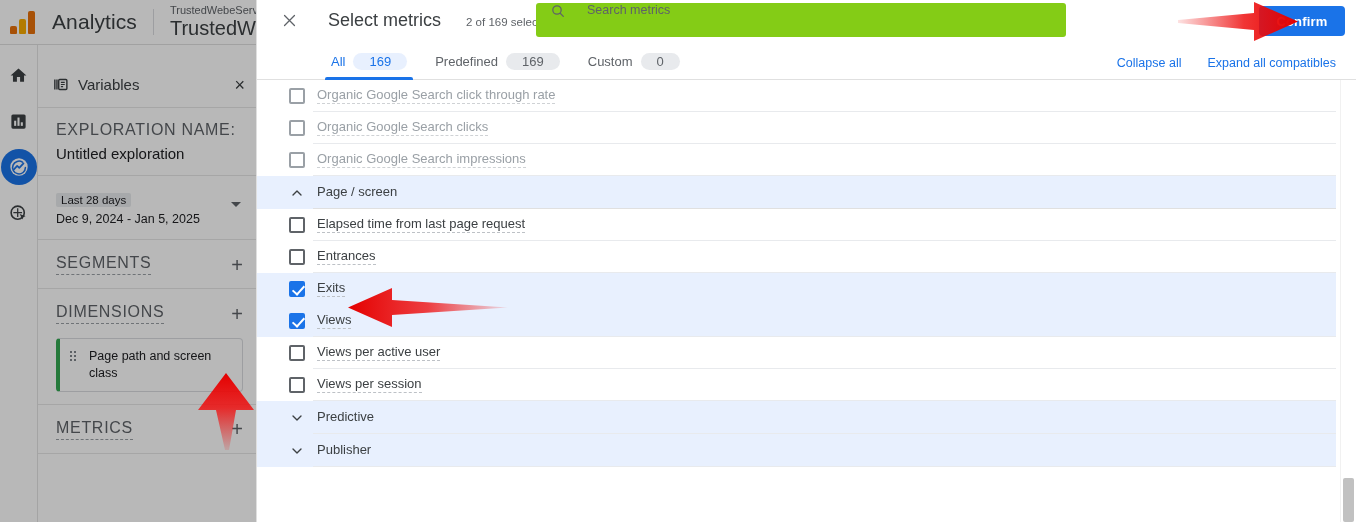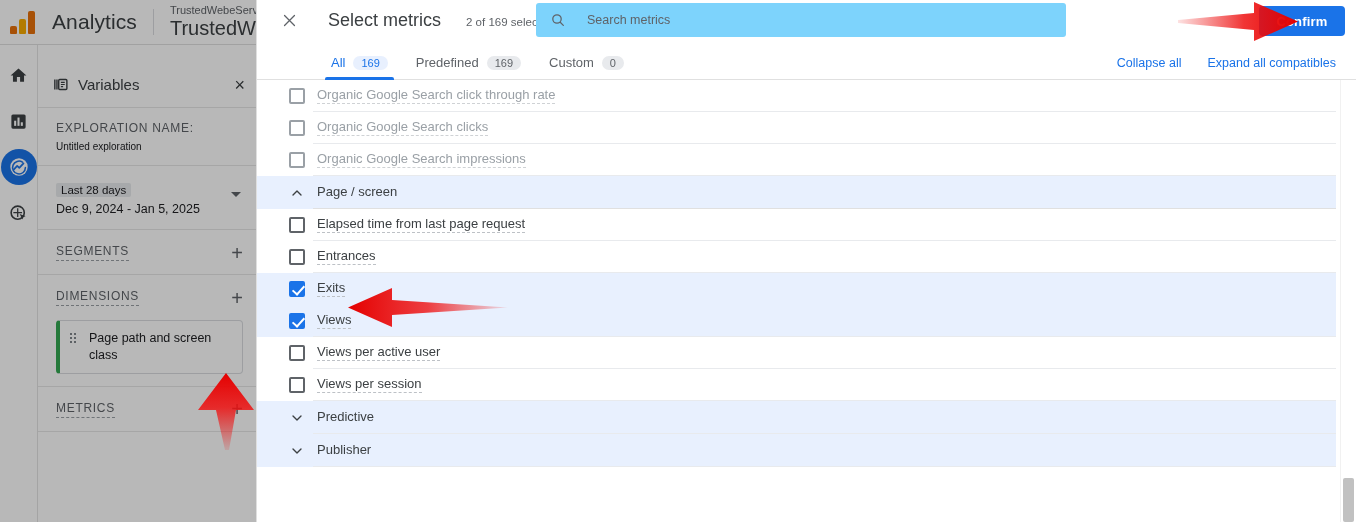--- a/index.html
+++ b/index.html
@@ -48,22 +48,22 @@
   .ga-varpanel {
     position:absolute; left:38px; top:62px; width:220px; height:477px;
     background:#ffffff; border-right:1px solid #e4e4e4;
   }
   .varpanel-head {
     height:46px; display:flex; align-items:center; padding:0 12px 0 14px;
     border-bottom:1px solid #e6e6e6;
   }
   .varpanel-head .vp-title { font-size:15px; color:#3c4043; margin-left:9px; flex:1; }
   .vp-section { border-bottom:1px solid #e6e6e6; padding:13px 16px 13px 18px; }
-  .vp-label-sm { font-size:12px; letter-spacing:.7px; color:#5f6368; text-transform:uppercase; }
-  .vp-value { font-size:10px; color:#202124; margin-top:6px; }
+  .vp-label-sm { font-size:16px; letter-spacing:.7px; color:#5f6368; text-transform:uppercase; }
+  .vp-value { font-size:15px; color:#202124; margin-top:6px; }
   .vp-daterow { padding:14px 16px 13px 18px; border-bottom:1px solid #e6e6e6; position:relative; }
   .vp-chip { display:inline-block; font-size:11.5px; color:#202124; background:#e8eaed; padding:1px 5px; border-radius:2px; }
   .vp-daterange { font-size:12.5px; color:#202124; margin-top:4px; }
   .vp-caret { position:absolute; right:16px; top:26px; width:0;height:0;
     border-left:5px solid transparent; border-right:5px solid transparent; border-top:5px solid #5f6368; }
   .vp-headrow {
     display:flex; align-items:center; justify-content:space-between;
     padding:14px 14px 13px 18px; border-bottom:1px solid #e6e6e6;
   }
   .vp-dashed { border-bottom:1px dashed #9aa0a6; padding-bottom:2px; }
@@ -93,21 +93,21 @@
   .modal-topbar { height:41px; display:flex; align-items:center; flex:0 0 auto; position:relative; }
   .modal-close {
     width:34px; height:34px; margin-left:15px; display:flex; align-items:center; justify-content:center;
     border-radius:50%; color:#5f6368;
   }
   .modal-heading { display:flex; align-items:baseline; margin-left:22px;gap:16px; }
   .modal-heading .mh-title { font-size:18px; color:#3c4043; }
   .modal-heading .mh-count { font-size:11.5px; color:#5f6368; margin-left:9px; }
   .modal-search {
     position:absolute; left:279px; top:3px; width:530px; height:34px;
-    background:#7dd3fc; border-radius:3px; display:flex; align-items:center; padding-left:14px;
+    background:#84cc16; border-radius:3px; display:flex; align-items:flex-start; padding-left:14px;
   }
   .modal-search .ms-ph { font-size:12.5px; color:#5f6368; margin-left:21px; }
   .confirm-btn {
     position:absolute; right:11px; top:6px; height:30px; min-width:86px;
     background:#1a73e8; color:#fff; border-radius:4px; font-size:13px; font-weight:700;
     display:flex; align-items:center; justify-content:center; letter-spacing:.2px;
   }
 
   .modal-tabsbar {
     height:39px; flex:0 0 auto; display:flex; align-items:flex-end; position:relative;
@@ -116,21 +116,21 @@
   .tabs-left { display:flex; align-items:flex-end; margin-left:60px; }
   .tab {
     display:flex; align-items:center; gap:8px; padding:0 14px 9px 14px; font-size:13px; color:#5f6368;
     position:relative;
   }
   .tab.active { color:#1a73e8; font-weight:500; }
   .tab.active:after {
     content:""; position:absolute; left:8px; right:8px; bottom:-1px; height:3px; background:#1a73e8;
     border-radius:2px 2px 0 0;
   }
-  .tab-badge { font-size:11px; border-radius:9px; padding:1px 8px; background:#e8eaed; color:#5f6368; }
+  .tab-badge { font-size:13px; border-radius:9px; padding:1px 16px; background:#e8eaed; color:#5f6368; }
   .tab.active .tab-badge { background:#e8f0fe; color:#1a73e8; }
   .tabs-right { position:absolute; right:20px; bottom:9px; display:flex; gap:26px; }
   .link-blue { font-size:12.5px; color:#1a73e8; }
 
   .modal-listwrap { flex:1 1 auto; position:relative; overflow:hidden; }
   .metric-list { position:absolute; left:0; top:0; right:20px; bottom:0; }
   .row {
     height:32px; display:flex; align-items:center; padding-left:32px; position:relative;
   }
   .row:after {

